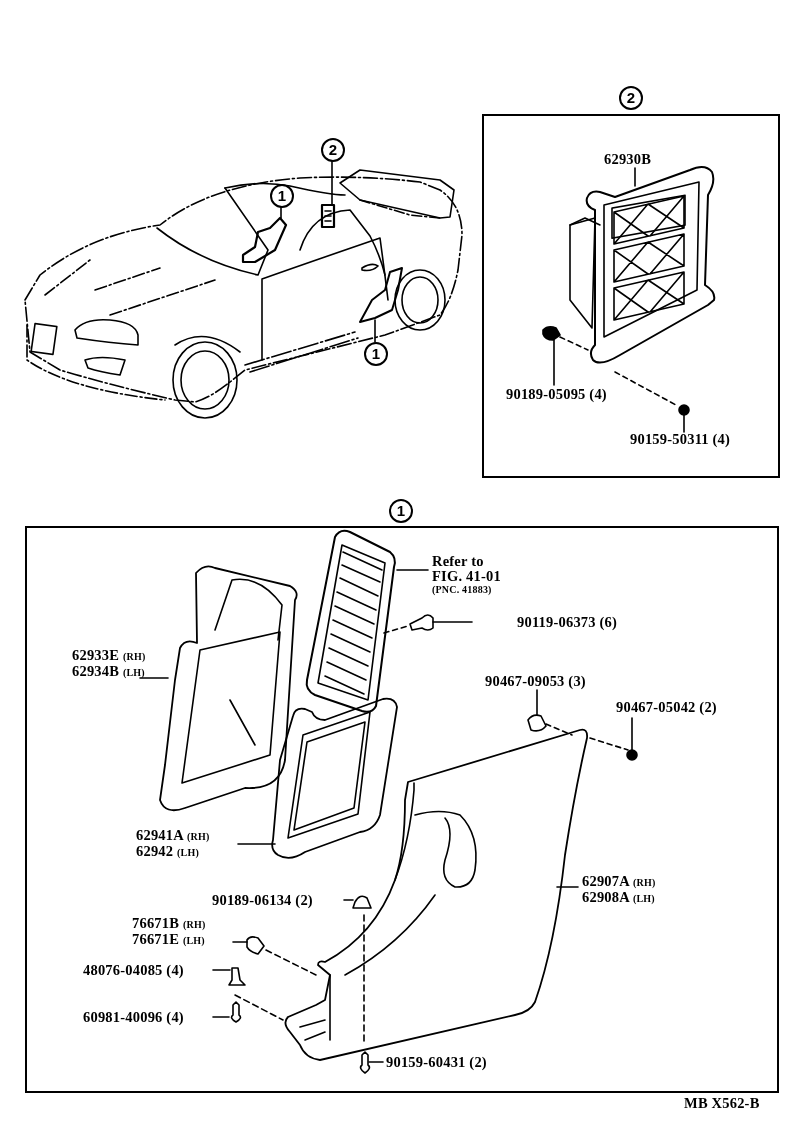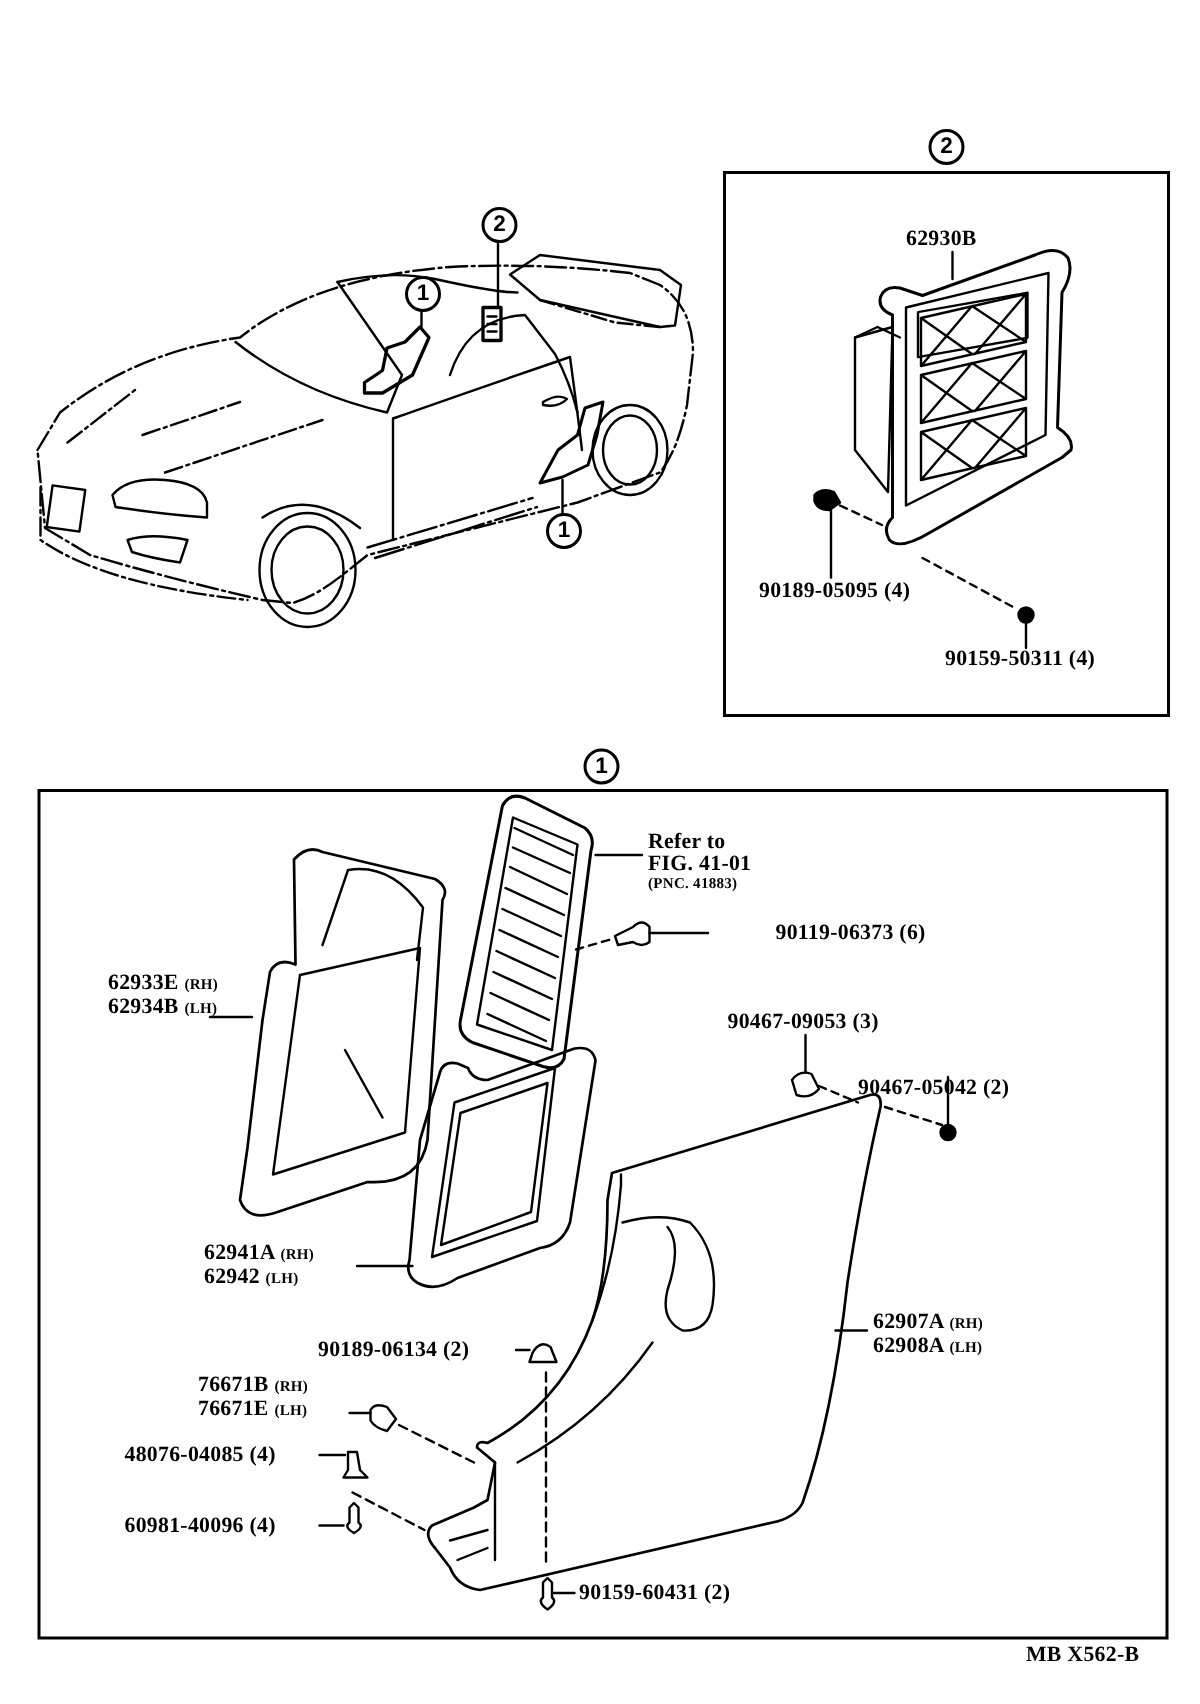--- a/index.html
+++ b/index.html
@@ -181,21 +181,21 @@
   <span>(6)</span>
 </div>
 <div class="lbl" style="left:40px; top:648px; line-height:14px;margin-left:32px;">
   <div><span>62933E</span> <span class="sm">(RH)</span></div>
   <div><span>62934B</span> <span class="sm">(LH)</span></div>
 </div>
 <div class="lbl" style="left:485px; top:674px;">
   <span>90467-09053</span>
   <span>(3)</span>
 </div>
-<div class="lbl" style="left:572px; top:700px;margin-top:18px;">
+<div class="lbl" style="left:616px; top:700px;">
   <span>90467-05042</span>
   <span>(2)</span>
 </div>
 <div class="lbl" style="left:136px; top:828px; line-height:14px;">
   <div><span>62941A</span> <span class="sm">(RH)</span></div>
   <div><span>62942</span> <span class="sm">(LH)</span></div>
 </div>
 <div class="lbl" style="left:582px; top:874px; line-height:14px;">
   <div><span>62907A</span> <span class="sm">(RH)</span></div>
   <div><span>62908A</span> <span class="sm">(LH)</span></div>

